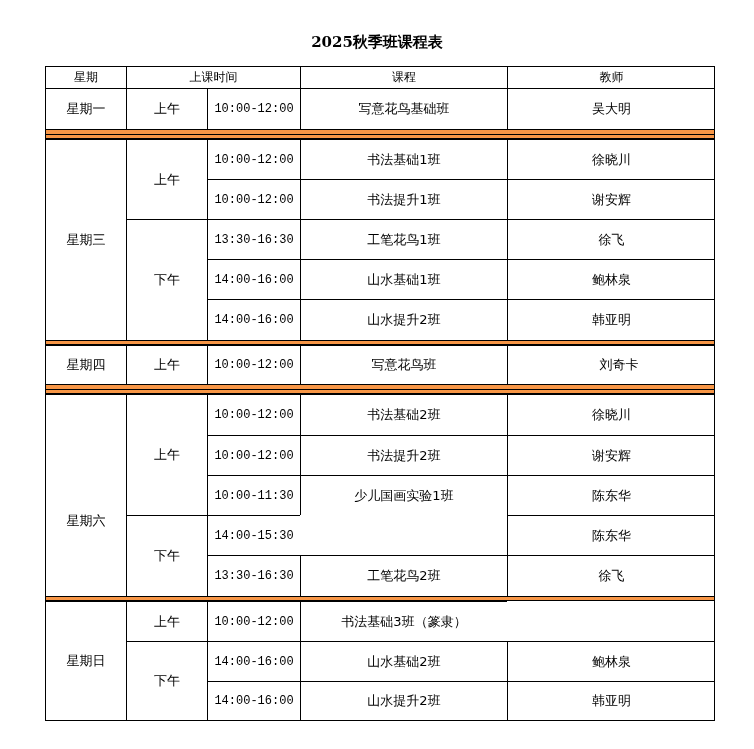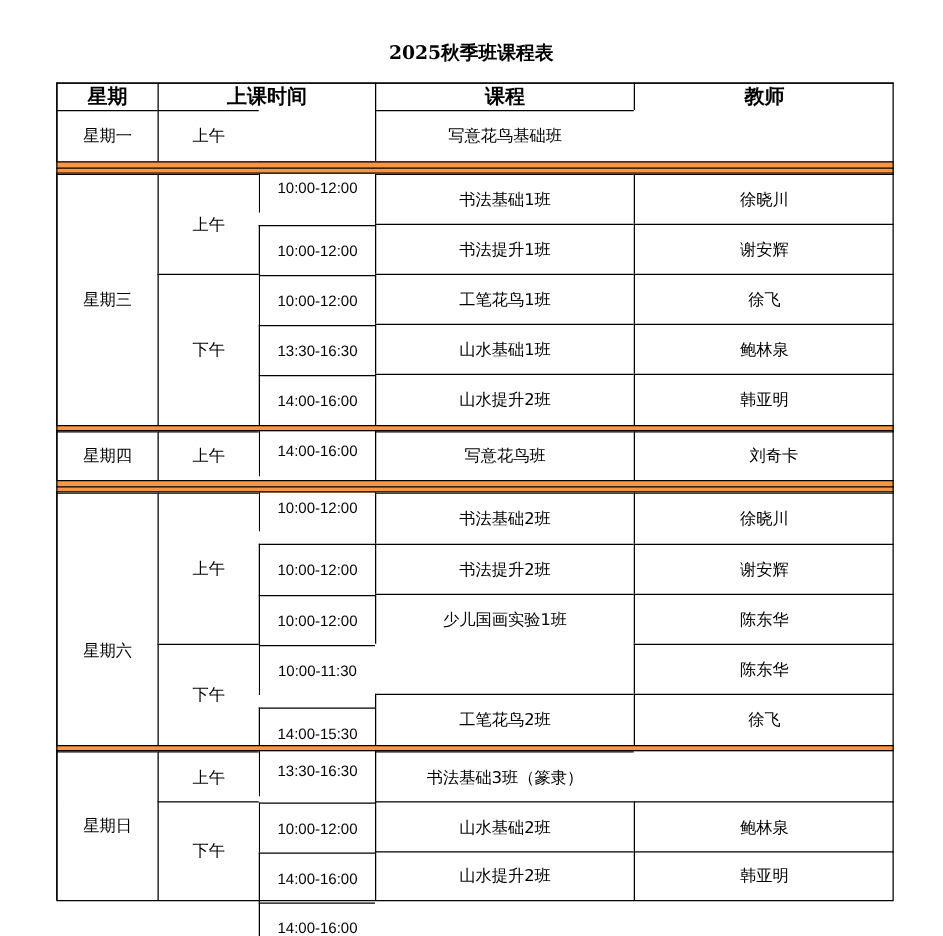--- a/index.html
+++ b/index.html
@@ -3,42 +3,43 @@
   <meta charset="utf-8">
   <style>
     html, body { margin: 0; padding: 0; background: #ffffff; }
     body { width: 754px; height: 749px; position: relative; overflow: hidden;
            font-family: "DejaVu Sans", "Liberation Sans", sans-serif; color: #000; }
     .title { position: absolute; left: 0; top: 33px; width: 754px; text-align: center;
              font-family: "DejaVu Serif", "Liberation Serif", serif; font-weight: bold; font-size: 15px; }
     .grid { position: absolute; left: 45px; top: 66px; width: 670px; height: 655px; }
     .cell { position: absolute; box-sizing: border-box; display: flex; align-items: center; justify-content: center;
             border-left: 1px solid #000; border-top: 1px solid #000; background: #fff; font-size: 13px; white-space: nowrap; }
-    .cell.hdr { font-weight: bold; font-size: 16px; text-align: right; }
-    .cell.time { font-family: Liberation Sans, sans-serif; font-size: 12px; margin-top: 41px; }
+    .cell.hdr { font-weight: normal; font-size: 12px; text-align: right; }
+    .cell.time { font-family: Liberation Mono, monospace; font-size: 12px; }
     .sep { position: absolute; left: 0; width: 670px; box-sizing: border-box; background: #f79646;
            border-top: 1px solid #000; border-bottom: 1px solid #000; }
     .sep.double::after { content: ""; position: absolute; left: 0; right: 0; top: 4px; height: 1px; background: #000; }
     .frame { position: absolute; left: 45px; top: 66px; width: 670px; height: 655px; box-sizing: border-box;
              border: 1px solid #000; pointer-events: none; }
   </style>
 </head>
 <body>
 
 <div class="title">2025秋季班课程表</div>
 
 <div class="grid" id="grid">
   <div class="cell hdr" style="left:0;top:0;width:81px;height:22px;">星期</div>
   <div class="cell hdr" style="left:81px;top:0;width:174px;height:22px;">上课时间</div>
   <div class="cell hdr" style="left:255px;top:0;width:207px;height:22px;">课程</div>
   <div class="cell hdr" style="left:462px;top:0;width:208px;height:22px;">教师</div>
 <div class="cell" style="left: 0px; top: 22px; width: 81px; height: 41px;">星期一</div>
     <div class="cell" style="left: 81px; top: 22px; width: 81px; height: 41px;">上午</div>
     <div class="cell time" style="left: 162px; top: 22px; width: 93px; height: 41px;">10:00-12:00</div>
     <div class="cell" style="left: 255px; top: 22px; width: 207px; height: 41px;">写意花鸟基础班</div>
+    <div class="cell" style="left: 462px; top: 22px; width: 208px; height: 41px;">吴大明</div>
     <div class="sep double" style="top: 63px; height: 10px;"></div>
     <div class="cell" style="left: 0px; top: 73px; width: 81px; height: 201px;">星期三</div>
     <div class="cell" style="left: 81px; top: 73px; width: 81px; height: 80px;">上午</div>
     <div class="cell time" style="left: 162px; top: 73px; width: 93px; height: 40px;">10:00-12:00</div>
     <div class="cell" style="left: 255px; top: 73px; width: 207px; height: 40px;">书法基础1班</div>
     <div class="cell" style="left: 462px; top: 73px; width: 208px; height: 40px;">徐晓川</div>
     <div class="cell time" style="left: 162px; top: 113px; width: 93px; height: 40px;">10:00-12:00</div>
     <div class="cell" style="left: 255px; top: 113px; width: 207px; height: 40px;">书法提升1班</div>
     <div class="cell" style="left: 462px; top: 113px; width: 208px; height: 40px;">谢安辉</div>
     <div class="cell" style="left: 81px; top: 153px; width: 81px; height: 121px;">下午</div>
@@ -63,21 +64,21 @@
     <div class="cell time" style="left: 162px; top: 328px; width: 93px; height: 41px;">10:00-12:00</div>
     <div class="cell" style="left: 255px; top: 328px; width: 207px; height: 41px;">书法基础2班</div>
     <div class="cell" style="left: 462px; top: 328px; width: 208px; height: 41px;">徐晓川</div>
     <div class="cell time" style="left: 162px; top: 369px; width: 93px; height: 40px;">10:00-12:00</div>
     <div class="cell" style="left: 255px; top: 369px; width: 207px; height: 40px;">书法提升2班</div>
     <div class="cell" style="left: 462px; top: 369px; width: 208px; height: 40px;">谢安辉</div>
     <div class="cell time" style="left: 162px; top: 409px; width: 93px; height: 40px;">10:00-11:30</div>
     <div class="cell" style="left: 255px; top: 409px; width: 207px; height: 40px;">少儿国画实验1班</div>
     <div class="cell" style="left: 462px; top: 409px; width: 208px; height: 40px;">陈东华</div>
     <div class="cell" style="left: 81px; top: 449px; width: 81px; height: 81px;">下午</div>
-    <div class="cell time" style="left: 162px; top: 459px; width: 93px; height: 40px;">14:00-15:30</div>
+    <div class="cell time" style="left: 162px; top: 449px; width: 93px; height: 40px;">14:00-15:30</div>
     <div class="cell" style="left: 462px; top: 449px; width: 208px; height: 40px;">陈东华</div>
     <div class="cell time" style="left: 162px; top: 489px; width: 93px; height: 41px;">13:30-16:30</div>
     <div class="cell" style="left: 255px; top: 489px; width: 207px; height: 41px;">工笔花鸟2班</div>
     <div class="cell" style="left: 462px; top: 489px; width: 208px; height: 41px;">徐飞</div>
     <div class="sep" style="top: 530px; height: 5px;"></div>
     <div class="cell" style="left: 0px; top: 535px; width: 81px; height: 119px;">星期日</div>
     <div class="cell" style="left: 81px; top: 535px; width: 81px; height: 40px;">上午</div>
     <div class="cell time" style="left: 162px; top: 535px; width: 93px; height: 40px;">10:00-12:00</div>
     <div class="cell" style="left: 255px; top: 535px; width: 207px; height: 40px;">书法基础3班（篆隶）</div>
     <div class="cell" style="left: 81px; top: 575px; width: 81px; height: 79px;">下午</div>

